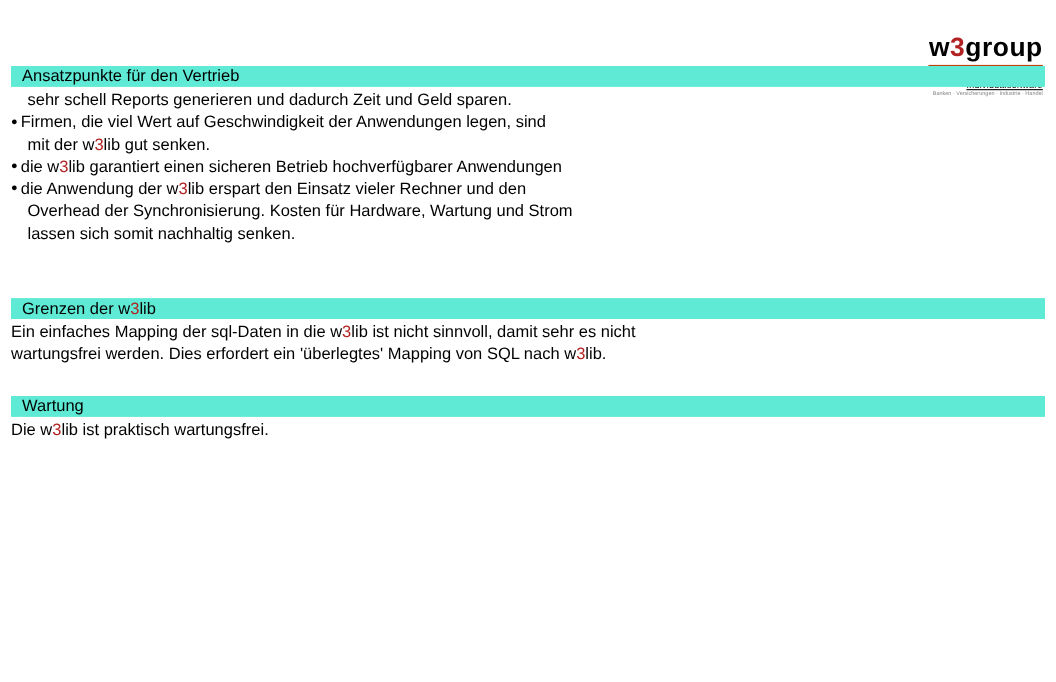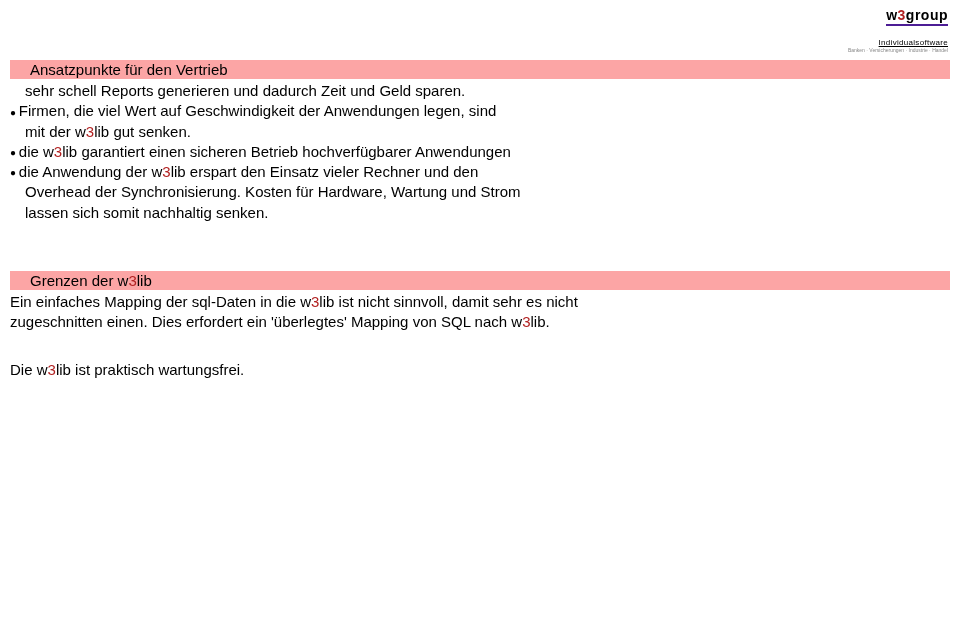--- a/index.html
+++ b/index.html
@@ -14,25 +14,26 @@
     overflow: hidden;
   }
   .logo {
     position: absolute;
     top: 6px;
     right: 12px;
     text-align: right;
   }
   .logo-main {
     font-weight: bold;
-    font-size: 14px;
+    font-size: 24px;
     letter-spacing: 0.5px;
-    border-bottom: 2px solid #4c1d95;
+    border-bottom: 2px solid #c2410c;
     padding-bottom: 1px;
     display: inline-block;
+    margin-top: 24px;
   }
   .logo-main .w { color: #000; }
   .logo-main .three { color: #b22222; }
   .logo-main .group { color: #000; }
   .logo-sub {
     font-size: 8px;
     color: #000;
     letter-spacing: 0.3px;
     margin-top: 12px;
     text-decoration: underline;
@@ -45,22 +46,22 @@
   .content {
     position: absolute;
     top: 60px;
     left: 10px;
     right: 10px;
   }
   .section {
     margin-bottom: 28px;
   }
   .heading {
-    background: #fca5a5;
-    padding: 1px 20px;
+    background: #5eead4;
+    padding: 1px 10px;
     font-size: 15px;
     margin-bottom: 2px;
   }
   .bullet-line {
     padding-left: 0;
     line-height: 1.35;
   }
   .bullet-line::before {
     content: "● ";
     font-size: 10px;
@@ -99,20 +100,21 @@
     <div class="bullet-line"><span>die Anwendung der </span><span class="w3lib"><span class="w">w</span><span class="three">3</span><span class="lib">lib</span></span><span> erspart den Einsatz vieler Rechner und den</span></div>
     <div class="indent">Overhead der Synchronisierung. Kosten für Hardware, Wartung und Strom</div>
     <div class="indent">lassen sich somit nachhaltig senken.</div>
   </div>
 
   <div style="height:20px"></div>
 
   <div class="section">
     <div class="heading"><span>Grenzen der </span><span class="w3lib"><span class="w">w</span><span class="three">3</span><span class="lib">lib</span></span></div>
     <div class="plain"><span>Ein einfaches Mapping der sql-Daten in die </span><span class="w3lib"><span class="w">w</span><span class="three">3</span><span class="lib">lib</span></span><span> ist nicht sinnvoll, damit sehr es nicht</span></div>
-    <div class="plain"><span>zugeschnitten einen. Dies erfordert ein 'überlegtes' Mapping von SQL nach </span><span class="w3lib"><span class="w">w</span><span class="three">3</span><span class="lib">lib</span></span><span>.</span></div>
+    <div class="plain"><span>wartungsfrei werden. Dies erfordert ein 'überlegtes' Mapping von SQL nach </span><span class="w3lib"><span class="w">w</span><span class="three">3</span><span class="lib">lib</span></span><span>.</span></div>
   </div>
 
   <div class="section">
+    <div class="heading">Wartung</div>
     <div class="plain"><span>Die </span><span class="w3lib"><span class="w">w</span><span class="three">3</span><span class="lib">lib</span></span><span> ist praktisch wartungsfrei.</span></div>
   </div>
 
 </div>
 
 </body></html>

